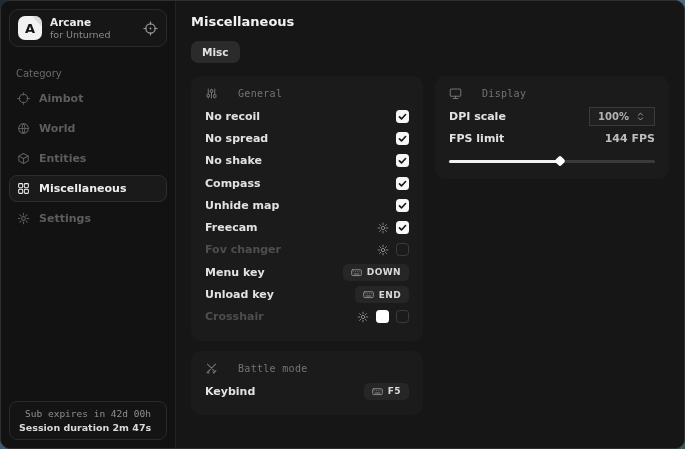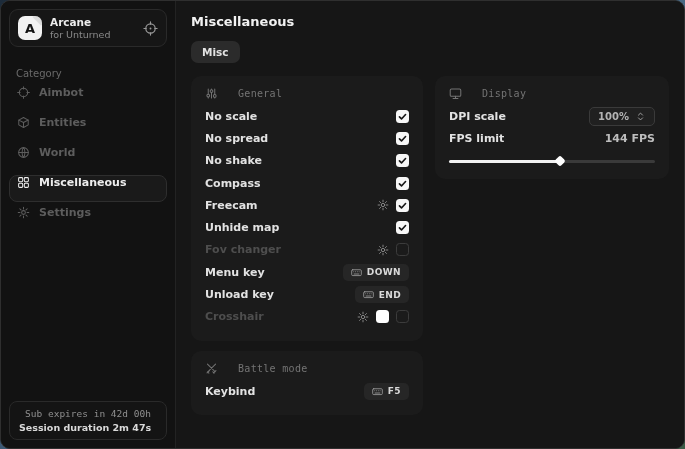--- a/index.html
+++ b/index.html
@@ -44,21 +44,21 @@
     transform: rotate(45deg); opacity: .55;
   }
   .app-titles { flex: 1; line-height: 1.25; overflow: hidden; }
   .app-name { font-size: 10.5px; font-weight: bold; color: #ececec; }
   .app-sub { font-size: 9.5px; color: #8a8a8a; }
   .icon-btn { color: #9a9a9a; width: 15px; height: 15px; flex: 0 0 15px; cursor: pointer; }
   .category { margin: 13px 0 6px 15px; font-size: 10px; color: #6a6a6a; }
   .nav { display: flex; flex-direction: column; gap: 3px; padding: 0 8px; }
   .nav-item {
     height: 27px; padding: 0 7px;
-    display: flex; gap: 9px;
+    display: flex; align-items: center; gap: 9px;
     border-radius: 8px; border: 1px solid transparent;
     color: #5d5d5d; font-size: 11px; font-weight: bold;
     cursor: pointer;
   }
   .nav-item.active { color: #ededed; background: #1a1a1a; border-color: #2e2e2e; }
   .nav-icon { width: 13px; height: 13px; flex: 0 0 13px; }
   .status-card {
     margin: 8px; margin-top: auto;
     border: 1px solid #2a2a2a; border-radius: 8px;
     padding: 6px 9px; background: #141414;
@@ -99,21 +99,21 @@
   .kb {
     display: flex; align-items: center; gap: 5px;
     background: #262626; border-radius: 5px;
     padding: 3px 8px; cursor: pointer;
   }
   .kb .kicon { width: 11px; height: 11px; color: #9a9a9a; }
   .kb-text { font-size: 9px; font-weight: bold; color: #d9d9d9; letter-spacing: .4px; }
   
   .select-btn {
     display: flex; align-items: center; gap: 6px;
-    border: 1px solid #3a3a3a; border-radius: 5px;
+    border: 1px solid #3a3a3a; border-radius: 0;
     background: #202020; padding: 3px 8px; cursor: pointer;
   }
   .select-val { font-size: 10px; color: #b3b3b3; font-weight: bold; }
   .select-btn .sicon { width: 11px; height: 11px; color: #b3b3b3; }
   .fps-val { font-size: 11px; font-weight: bold; color: #bdbdbd; }
   .slider { position: relative; height: 9px; margin-top: 7px; cursor: pointer; }
   .slider-track { position: absolute; top: 3px; left: 0; right: 0; height: 3px; border-radius: 2px; background: #3a3a3a; }
   .slider-fill { position: absolute; top: 3px; left: 0; height: 3px; border-radius: 2px; background: #f2f2f2; }
   .slider-thumb {
     position: absolute; top: 0.5px; width: 8px; height: 8px;
@@ -155,34 +155,34 @@
             <svg viewBox="0 0 16 16">
               <circle cx="8" cy="8" r="5.2"></circle>
               <path d="M8 .8v3M8 12.2v3M.8 8h3M12.2 8h3"></path>
             </svg>
           </span>
           <span>Aimbot</span>
         </div>
         <div class="nav-item">
           <span class="nav-icon">
             <svg viewBox="0 0 16 16">
+              <circle cx="8" cy="8" r="6"></circle>
+              <path d="M2 8h12M8 2c2.3 1.8 2.3 10.2 0 12-2.3-1.8-2.3-10.2 0-12z"></path>
+            </svg>
+          </span>
+          <span>World</span>
+        </div>
+        <div class="nav-item">
+          <span class="nav-icon">
+            <svg viewBox="0 0 16 16">
               <path d="M8 1.8l5.8 3.3v5.8L8 14.2 2.2 10.9V5.1z"></path>
               <path d="M8 8l5.8-3M8 8L2.2 5.1M8 8v6"></path>
             </svg>
           </span>
           <span>Entities</span>
-        </div>
-        <div class="nav-item">
-          <span class="nav-icon">
-            <svg viewBox="0 0 16 16">
-              <circle cx="8" cy="8" r="6"></circle>
-              <path d="M2 8h12M8 2c2.3 1.8 2.3 10.2 0 12-2.3-1.8-2.3-10.2 0-12z"></path>
-            </svg>
-          </span>
-          <span>World</span>
         </div>
         <div class="nav-item active">
           <span class="nav-icon">
             <svg viewBox="0 0 16 16">
               <rect x="2" y="2" width="5" height="5" rx="1.2"></rect>
               <rect x="9" y="2" width="5" height="5" rx="1.2"></rect>
               <rect x="2" y="9" width="5" height="5" rx="1.2"></rect>
               <rect x="9" y="9" width="5" height="5" rx="1.2"></rect>
             </svg>
           </span>
@@ -221,21 +221,21 @@
                   <path d="M4 2.5v11M8 2.5v11M12 2.5v11"></path>
                   <circle cx="4" cy="10.5" r="1.7" fill="#1b1b1b"></circle>
                   <circle cx="8" cy="5" r="1.7" fill="#1b1b1b"></circle>
                   <circle cx="12" cy="11" r="1.7" fill="#1b1b1b"></circle>
                 </svg>
               </span>
             <span>General</span>
           </div>
           <div id="general-rows">
               <div class="row">
-                <span class="row-label">No scale</span>
+                <span class="row-label">No recoil</span>
                 <div class="controls">
                   <div class="cb checked">
                     <svg viewBox="0 0 10 10">
                       <path d="M1.6 5.4l2.3 2.3 4.5-4.9"></path>
                     </svg>
                   </div>
                 </div>
               </div>
               <div class="row">
                 <span class="row-label">No spread</span>
@@ -252,47 +252,47 @@
                 <div class="controls">
                   <div class="cb checked">
                     <svg viewBox="0 0 10 10">
                       <path d="M1.6 5.4l2.3 2.3 4.5-4.9"></path>
                     </svg>
                   </div>
                 </div>
               </div>
               <div class="row">
                 <span class="row-label">Compass</span>
+                <div class="controls">
+                  <div class="cb checked">
+                    <svg viewBox="0 0 10 10">
+                      <path d="M1.6 5.4l2.3 2.3 4.5-4.9"></path>
+                    </svg>
+                  </div>
+                </div>
+              </div>
+              <div class="row">
+                <span class="row-label">Unhide map</span>
                 <div class="controls">
                   <div class="cb checked">
                     <svg viewBox="0 0 10 10">
                       <path d="M1.6 5.4l2.3 2.3 4.5-4.9"></path>
                     </svg>
                   </div>
                 </div>
               </div>
               <div class="row">
                 <span class="row-label">Freecam</span>
                 <div class="controls">
                   <span class="gear">
                     <svg viewBox="0 0 16 16">
                       <circle cx="8" cy="8" r="2.3"></circle>
                       <path d="M8 1.5v2.1M8 12.4v2.1M1.5 8h2.1M12.4 8h2.1M3.4 3.4l1.5 1.5M11.1 11.1l1.5 1.5M12.6 3.4l-1.5 1.5M4.9 11.1l-1.5 1.5"></path>
                     </svg>
                   </span>
-                  <div class="cb checked">
-                    <svg viewBox="0 0 10 10">
-                      <path d="M1.6 5.4l2.3 2.3 4.5-4.9"></path>
-                    </svg>
-                  </div>
-                </div>
-              </div>
-              <div class="row">
-                <span class="row-label">Unhide map</span>
-                <div class="controls">
                   <div class="cb checked">
                     <svg viewBox="0 0 10 10">
                       <path d="M1.6 5.4l2.3 2.3 4.5-4.9"></path>
                     </svg>
                   </div>
                 </div>
               </div>
               <div class="row dimmed">
                 <span class="row-label">Fov changer</span>
                 <div class="controls">

